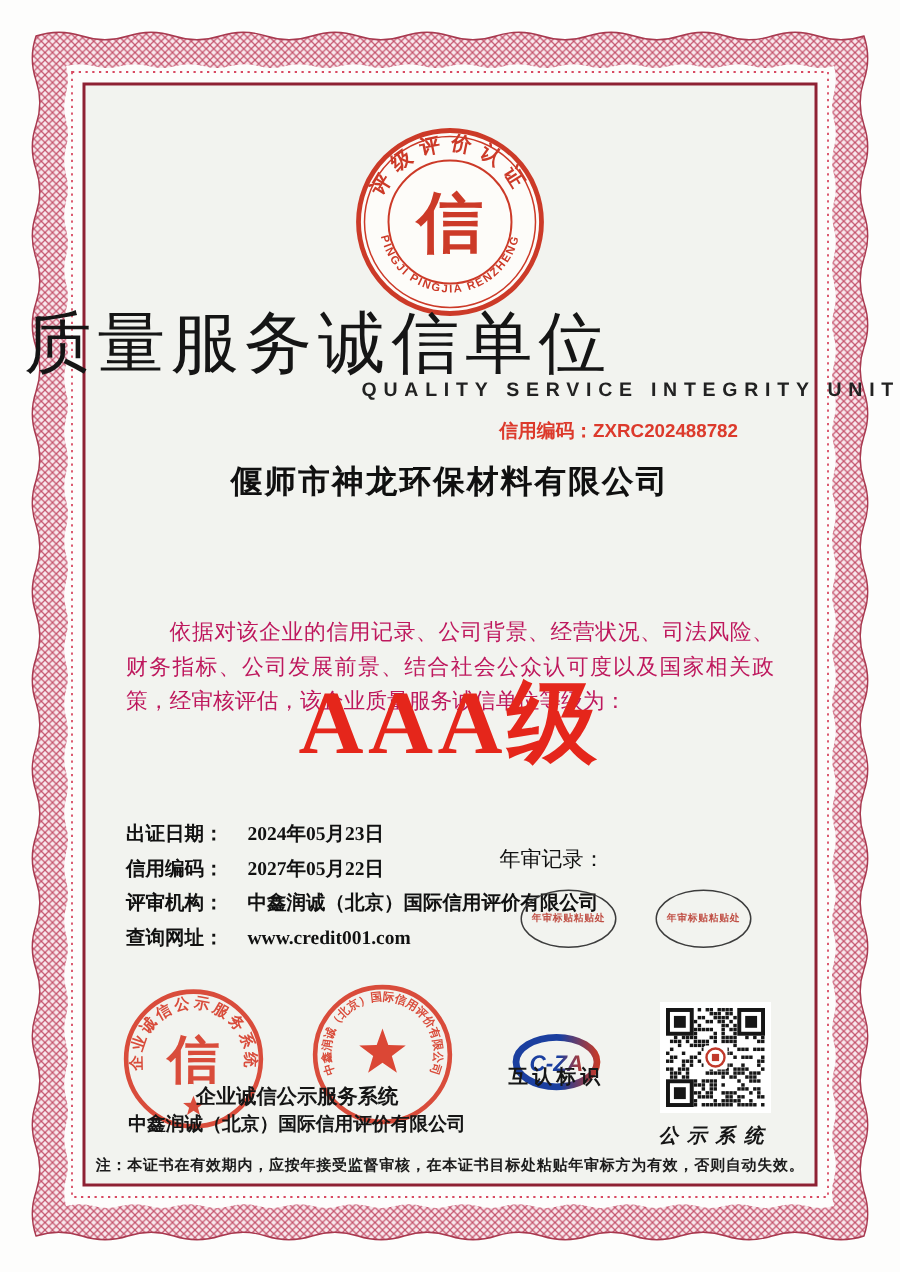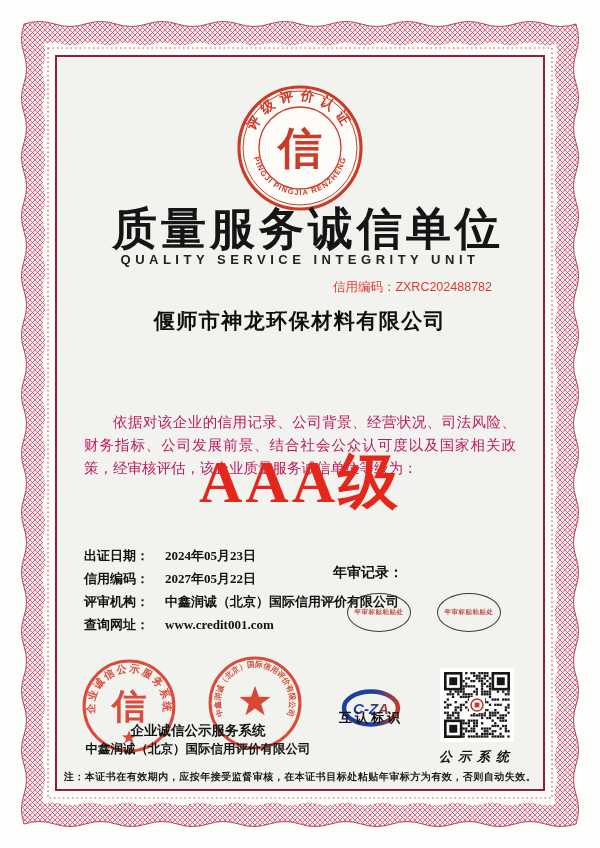--- a/index.html
+++ b/index.html
@@ -5,38 +5,38 @@
   html,body{margin:0;padding:0;background:#e9e9e9;}
   .page{position:relative;width:600px;height:848px;background:#fdfdfc;overflow:hidden;
         font-family:"Liberation Serif","DejaVu Serif",serif;margin:0 auto;}
   .content-bg{position:absolute;left:57px;top:57px;width:486px;height:732px;
         background:var(--paper-bg,#f2f3ef);z-index:0;}
   #borderSvg{position:absolute;left:0;top:0;z-index:1;pointer-events:none;}
   .el{position:absolute;z-index:2;}
   .txt{position:absolute;z-index:3;}
 
   .emblem{left:236px;top:84px;width:128px;height:128px;}
-  .title{left:16px;right:0;top:199px;text-align:center;font-size:45px;font-weight:700;
+  .title{left:16px;right:0;top:199px;font-size:45px;font-weight:400;
          letter-spacing:4px;color:var(--text-black,#151515);}
-  .subtitle{left:0;right:0;top:252px;text-align:center;font-size:13px;font-weight:700;
+  .subtitle{left:0;right:0;top:252px;text-align:right;font-size:13px;font-weight:700;
          letter-spacing:4.5px;color:#222;font-family:"Liberation Sans","DejaVu Sans",sans-serif;}
-  .credit-code{right:108px;top:279px;font-size:12.5px;font-weight:400;
+  .credit-code{right:108px;top:279px;font-size:12.5px;font-weight:700;
          color:var(--accent-red,#dc3a2c);font-family:"Liberation Sans",sans-serif;}
   .company{left:0;right:0;top:307px;text-align:center;font-size:21px;font-weight:900;
          letter-spacing:1.5px;color:#101010;}
   .uscc{left:0;right:0;top:341px;text-align:center;font-size:11.5px;font-weight:700;
          color:var(--accent-red,#d4392d);}
   .paragraph{left:84px;width:432px;top:366px;font-size:14.5px;font-weight:400;
          line-height:23px;text-align:justify;text-indent:2em;color:#be185d;margin-top:45px;}
   .grade{left:0;right:0;top:442px;text-align:center;font-size:60px;font-weight:900;
          letter-spacing:3px;color:var(--grade-red,#e5261b);}
   .details{left:84px;top:544px;font-size:13px;font-weight:700;color:#111;}
   .d-row{line-height:23px;white-space:nowrap;}
   .d-row .lb{margin-right:16px;}
-  .review-label{left:333px;top:564px;font-size:14px;font-weight:700;color:#111;}
+  .review-label{left:333px;top:564px;font-size:14px;font-weight:400;color:#111;}
   .sticker{width:62px;height:37px;border:1.5px solid #3c3c3c;border-radius:50%;
          display:flex;align-items:center;justify-content:center;background:transparent;}
   .sticker span{font-size:6.5px;color:#c05046;letter-spacing:0.5px;font-weight:700;}
   .sticker.s1{left:347px;top:593px;} .sticker.s2{left:437px;top:593px;}
   .seal{opacity:.93;}
   .seal.left{left:80px;top:657px;width:98px;height:98px;}
   .seal.star{left:206px;top:654px;width:98px;height:98px;}
   .sys-line1{left:58px;width:280px;top:722px;text-align:center;font-size:13.5px;
          font-weight:800;color:#151515;white-space:nowrap;}
   .sys-line2{left:48px;width:300px;top:741px;text-align:center;font-size:12.5px;

